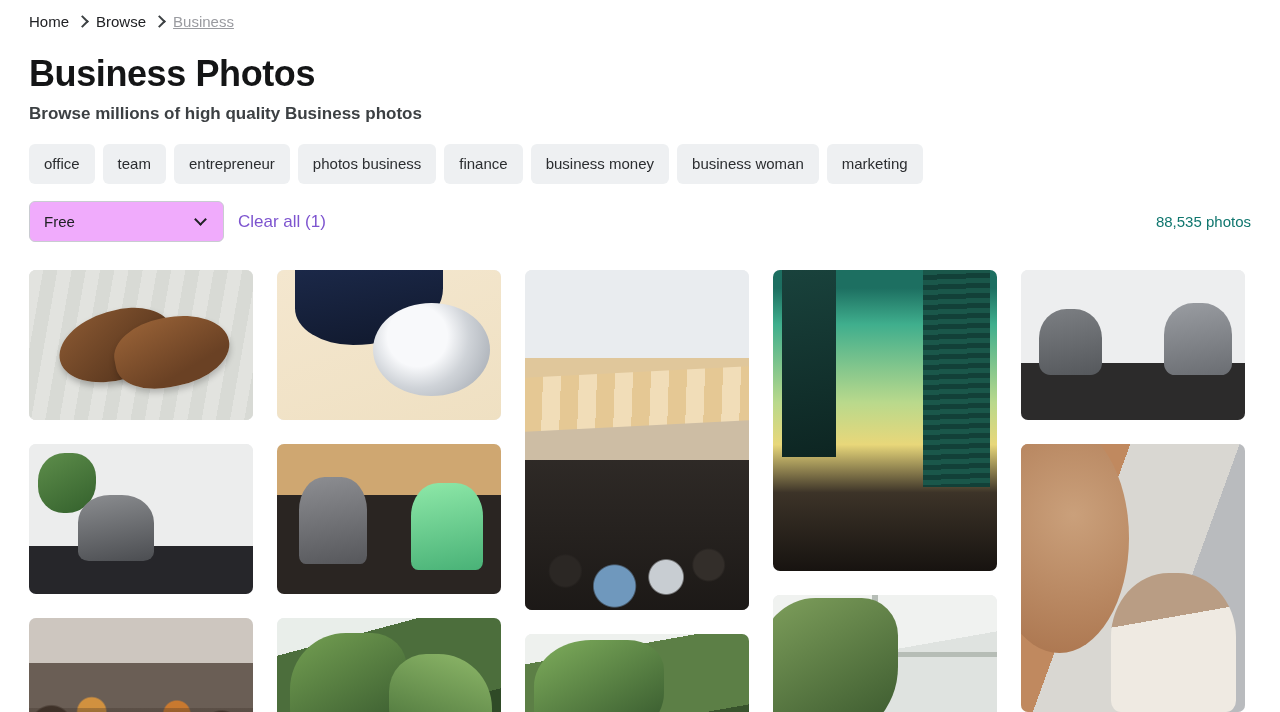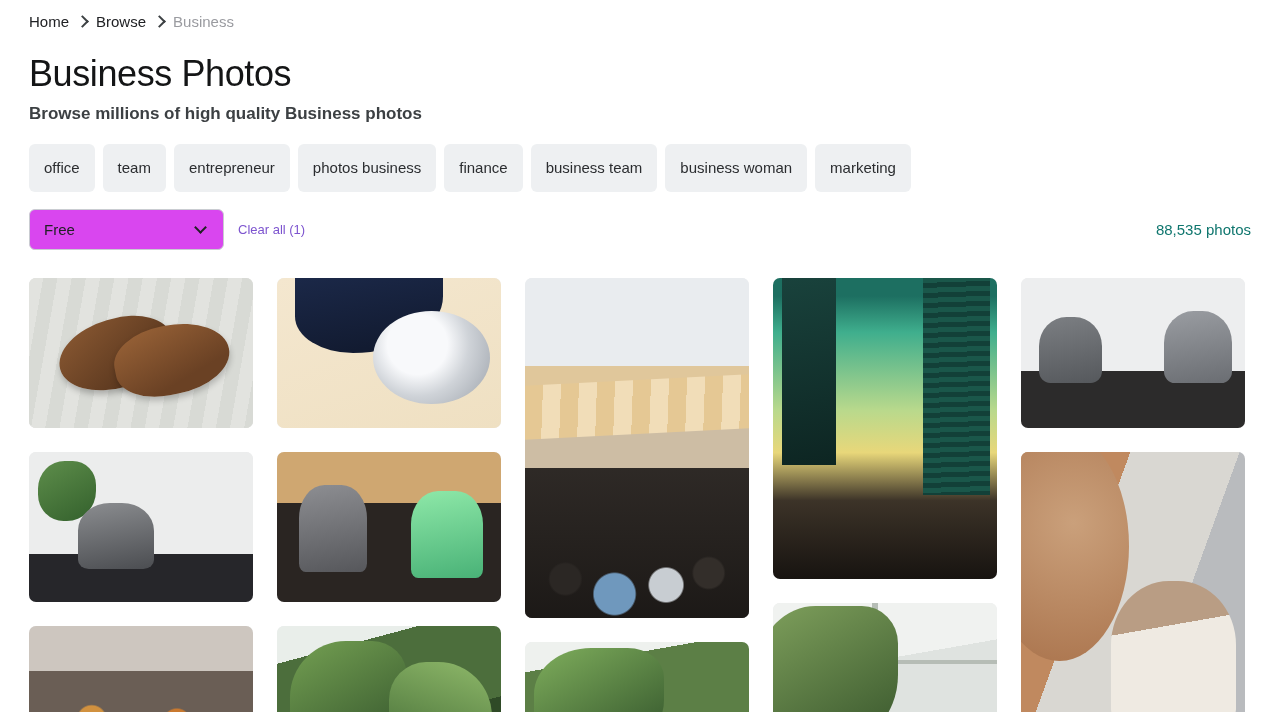--- a/index.html
+++ b/index.html
@@ -20,37 +20,37 @@
     display: flex; align-items: center;
     gap: 9px;
     height: 42px;
     font-size: 15px;
   }
   .crumb-link {
     color: #202124;
     text-decoration: none;
     white-space: nowrap;
   }
-  .crumb-current { color: #9a9ba0; white-space: nowrap; }
+  .crumb-current { color: #9a9ba0; white-space: nowrap; text-decoration: underline; }
   .crumb-sep {
     display: inline-block;
     width: 9px; height: 9px;
     border-right: 2px solid #3c4043;
     border-top: 2px solid #3c4043;
     transform: rotate(45deg);
     position: relative;
     top: 0px;
   }
 
   
   .page-title {
     margin: 10px 0 0 0;
     font-size: 36px;
     line-height: 44px;
-    font-weight: 400;
+    font-weight: 700;
     letter-spacing: -0.4px;
     color: #141516;
   }
   .page-subtitle {
     margin: 6px 0 0 0;
     font-size: 17px;
     line-height: 24px;
     color: #3c4043;
     font-weight: 700;
   }
@@ -60,21 +60,21 @@
     display: flex;
     gap: 8px;
     margin-top: 18px;
     flex-wrap: nowrap;
   }
   .chip {
     background: #eef0f2;
     border: none;
     border-radius: 6px;
     padding: 0 15px;
-    height: 48px;
+    height: 40px;
     line-height: 36px;
     font-size: 15px;
     color: #2b2d30;
     font-family: "Liberation Sans", sans-serif;
     white-space: nowrap;
     cursor: pointer;
   }
 
   
   .filter-bar {
@@ -85,40 +85,40 @@
   }
   .select-wrap {
     position: relative;
     width: 195px;
     height: 41px;
   }
   .select-box {
     width: 195px; height: 41px;
     border: 1px solid #c9ccd1;
     border-radius: 6px;
-    background: #d946ef;
+    background: #f0abfc;
     display: flex;
     align-items: center;
     padding: 0 14px;
     font-size: 15px;
     color: #202124;
     cursor: pointer;
   }
   .select-label { flex: 1; }
   .chevron-down {
     width: 9px; height: 9px;
     border-right: 2px solid #202124;
     border-bottom: 2px solid #202124;
     transform: rotate(45deg);
     margin-right: 4px;
     margin-top: -4px;
   }
   .clear-all {
     margin-left: 14px;
-    font-size: 13px;
+    font-size: 17px;
     color: #7d54cf;
     cursor: pointer;
     text-decoration: none;
     white-space: nowrap;
   }
   .photo-count {
     margin-left: auto;
     font-size: 15px;
     color: #0f766e;
     white-space: nowrap;
@@ -377,21 +377,21 @@
 
   <h1 class="page-title">Business Photos</h1>
   <p class="page-subtitle">Browse millions of high quality Business photos</p>
 
   <div class="chip-row">
     <button class="chip">office</button>
     <button class="chip">team</button>
     <button class="chip">entrepreneur</button>
     <button class="chip">photos business</button>
     <button class="chip">finance</button>
-    <button class="chip">business team</button>
+    <button class="chip">business money</button>
     <button class="chip">business woman</button>
     <button class="chip">marketing</button>
   </div>
 
   <div class="filter-bar">
     <div class="select-wrap">
       <div class="select-box">
         <span class="select-label">Free</span>
         <span class="chevron-down"></span>
       </div>

